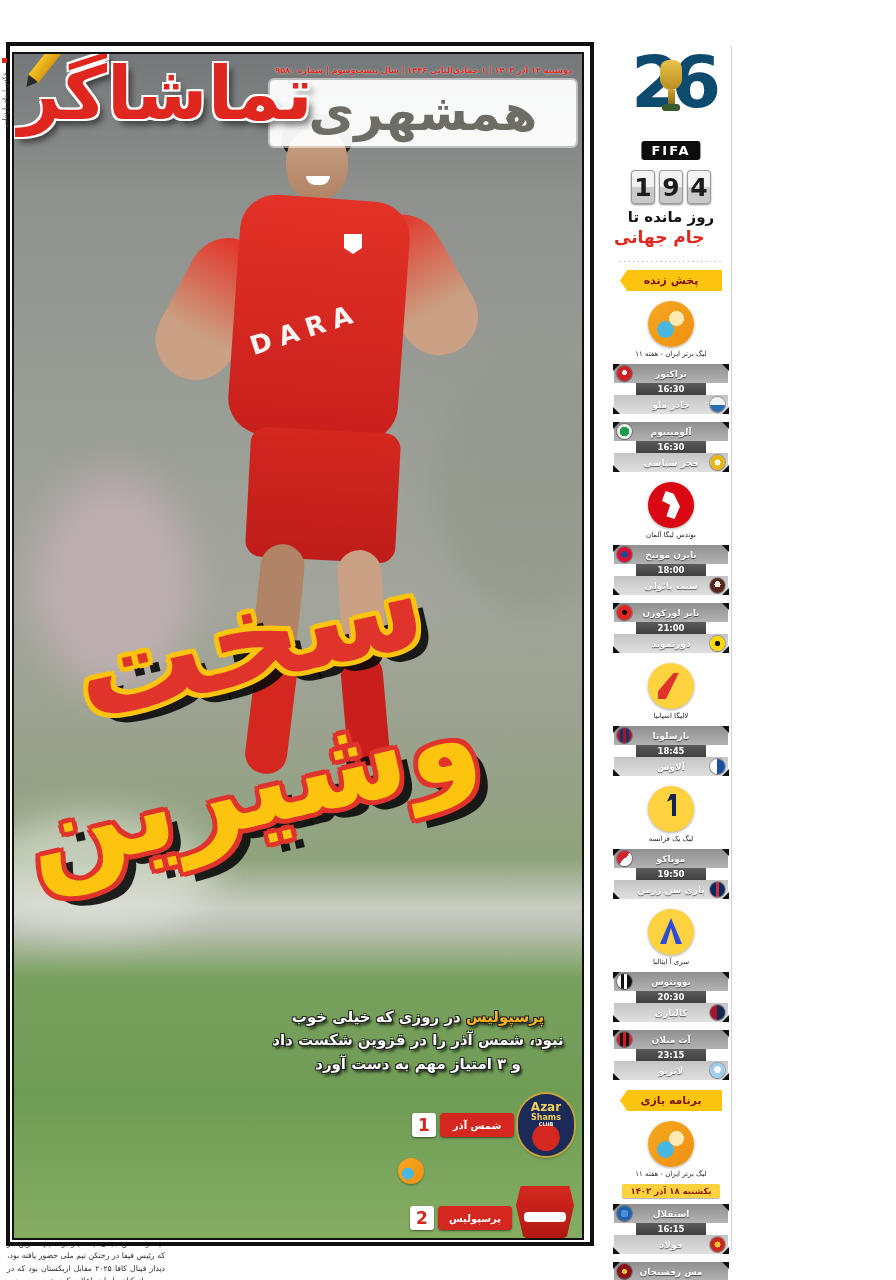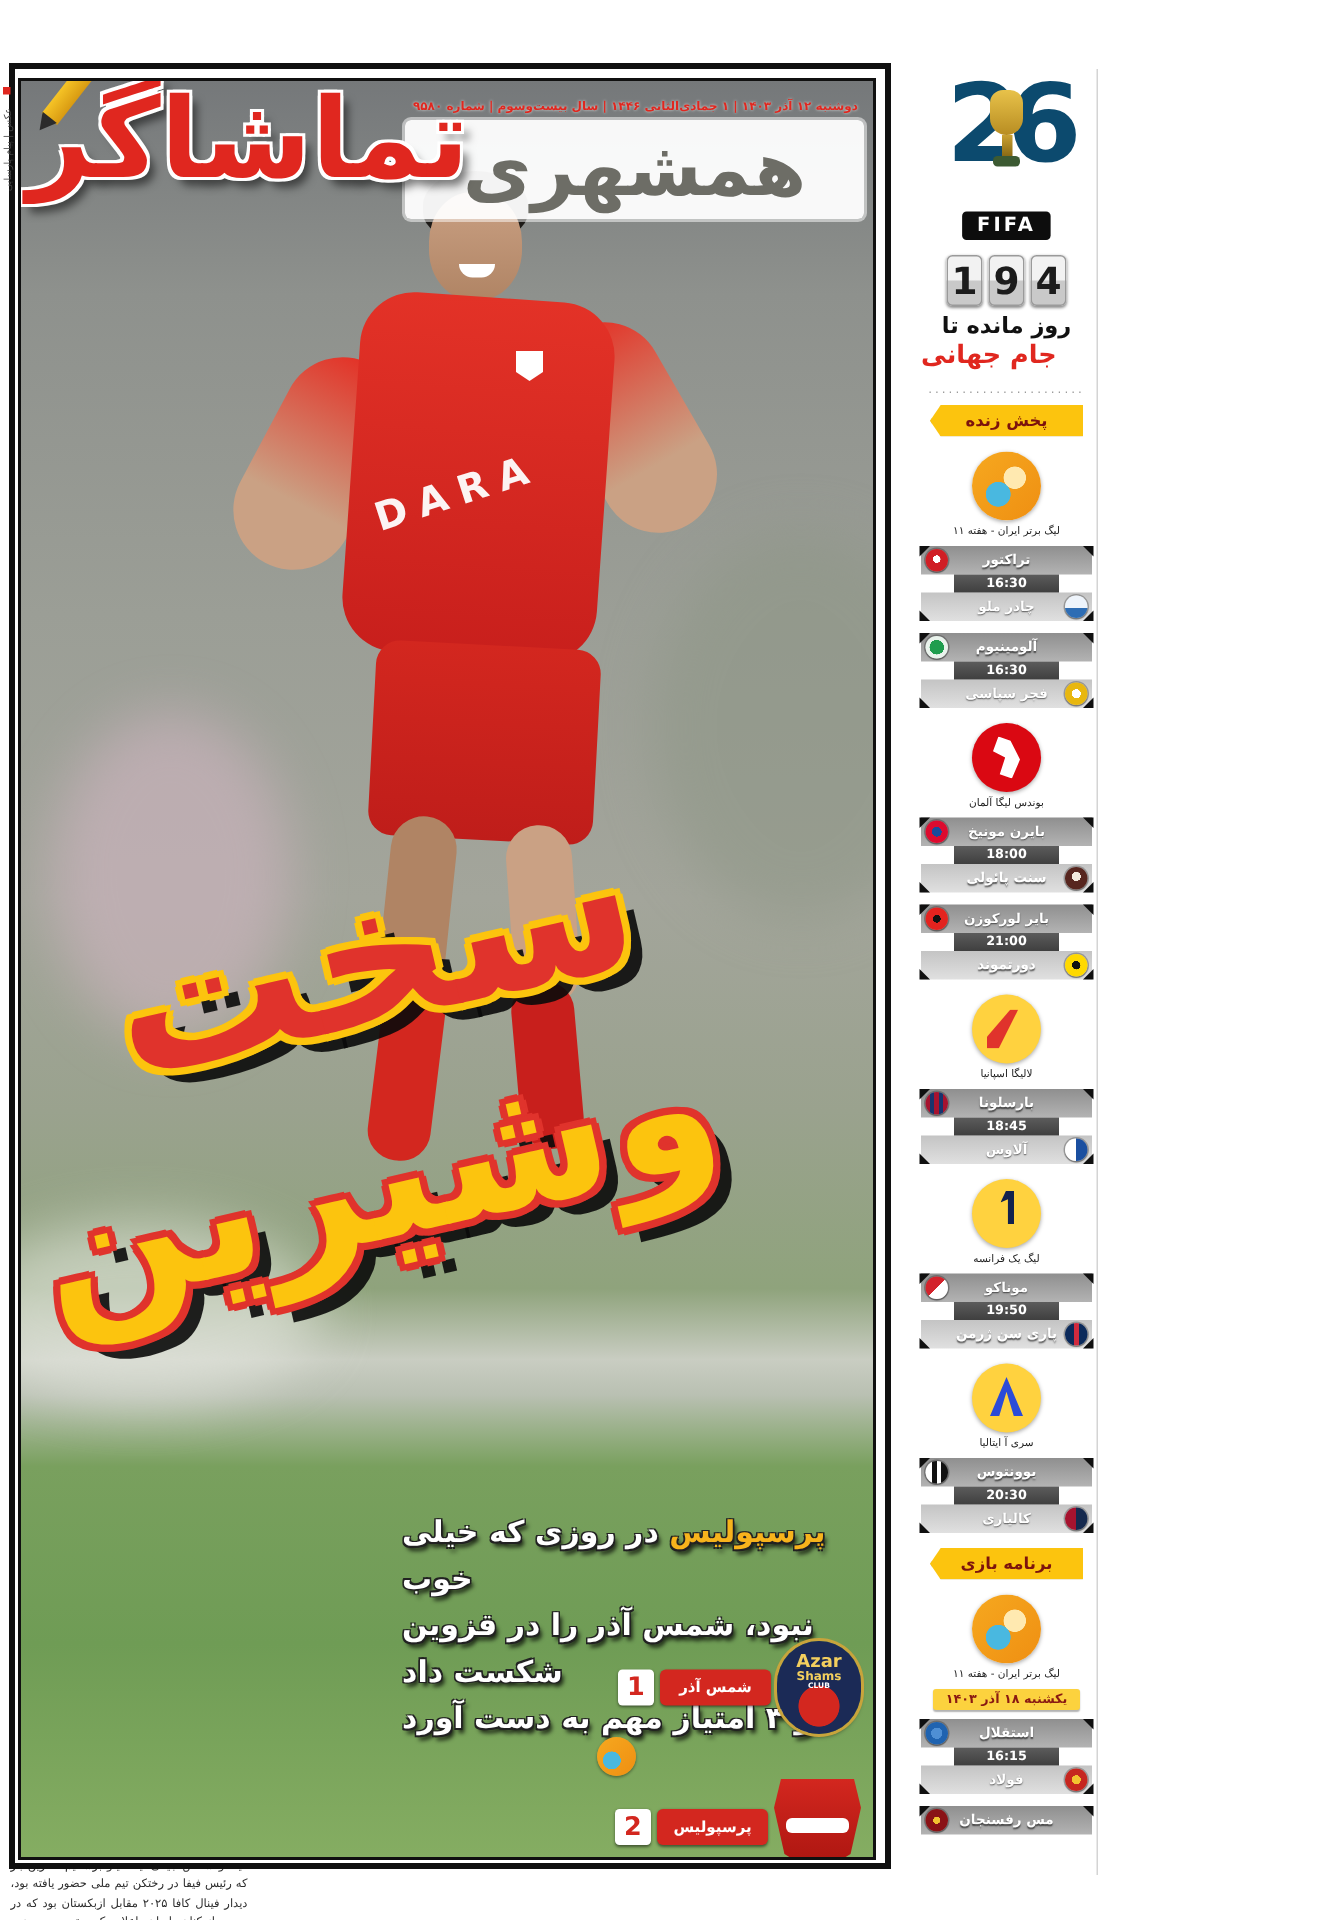--- a/index.html
+++ b/index.html
@@ -158,22 +158,22 @@
 
   
   .big-word{position:absolute;font-weight:900;line-height:1;transform:rotate(-13deg);z-index:6;white-space:nowrap;}
   .big-word.w1{left:58px;top:520px;font-size:128px;color:#e0332c;
       text-shadow:-4px -4px 0 #fcc40e,4px -4px 0 #fcc40e,-4px 4px 0 #fcc40e,4px 4px 0 #fcc40e,
                   0 -5px 0 #fcc40e,0 5px 0 #fcc40e,-5px 0 0 #fcc40e,5px 0 0 #fcc40e,10px 12px 0 rgba(10,10,10,.9);}
   .big-word.w2{left:6px;top:672px;font-size:118px;color:#fcc40e;
       text-shadow:-4px -4px 0 #e0332c,4px -4px 0 #e0332c,-4px 4px 0 #e0332c,4px 4px 0 #e0332c,
                   0 -5px 0 #e0332c,0 5px 0 #e0332c,-5px 0 0 #e0332c,5px 0 0 #e0332c,10px 12px 0 rgba(10,10,10,.9);}
 
-  .caption{position:absolute;right:14px;top:952px;width:300px;text-align:left;z-index:7;
-      font-size:20px;font-weight:900;color:#fff;line-height:1.55;
+  .caption{position:absolute;right:14px;top:952px;width:300px;text-align:center;z-index:7;
+      font-size:15px;font-weight:900;color:#fff;line-height:1.55;
       text-shadow:-1px -1px 0 #222,1px -1px 0 #222,-1px 1px 0 #222,1px 1px 0 #222,2px 3px 3px rgba(0,0,0,.8);}
   .caption .hl{color:#f7b31c;}
 
   
   .scoreboard{position:absolute;right:8px;top:1040px;width:176px;z-index:7;direction:ltr;}
   .sb-row{display:flex;align-items:center;justify-content:flex-end;gap:4px;margin-bottom:4px;}
   .score-box{width:24px;height:24px;background:#fff;color:#d3271f;font-size:17px;font-weight:900;
       display:flex;align-items:center;justify-content:center;border-radius:3px;box-shadow:0 1px 2px rgba(0,0,0,.5);}
   .score-pill{min-width:62px;height:24px;background:#d3271f;color:#fff;font-size:10px;font-weight:900;
       display:flex;align-items:center;justify-content:center;border-radius:4px;padding:0 6px;direction:rtl;
@@ -322,20 +322,31 @@
           <div class="bar home">
             <span class="tl tl-juventus"></span>
             <span class="team-name">یوونتوس</span>
           </div>
           <div class="time-strip">20:30</div>
           <div class="bar away">
             <span class="tl tl-cagliari"></span>
             <span class="team-name">کالیاری</span>
           </div>
         </div>
+        <div class="match">
+          <div class="bar home">
+            <span class="tl tl-milan"></span>
+            <span class="team-name">آث میلان</span>
+          </div>
+          <div class="time-strip">23:15</div>
+          <div class="bar away">
+            <span class="tl tl-lazio"></span>
+            <span class="team-name">لاتزیو</span>
+          </div>
+        </div>
       </div>
     </div>
   <div class="ribbon">برنامه بازی</div>
   <div id="program-section">
       <div class="section">
         <div class="league-logo lgl-iran"></div>
         <div class="league-caption">لیگ برتر ایران - هفته ۱۱</div>
         <div class="date-pill">یکشنبه ۱۸ آذر ۱۴۰۳</div>
         <div class="match">
           <div class="bar home">

